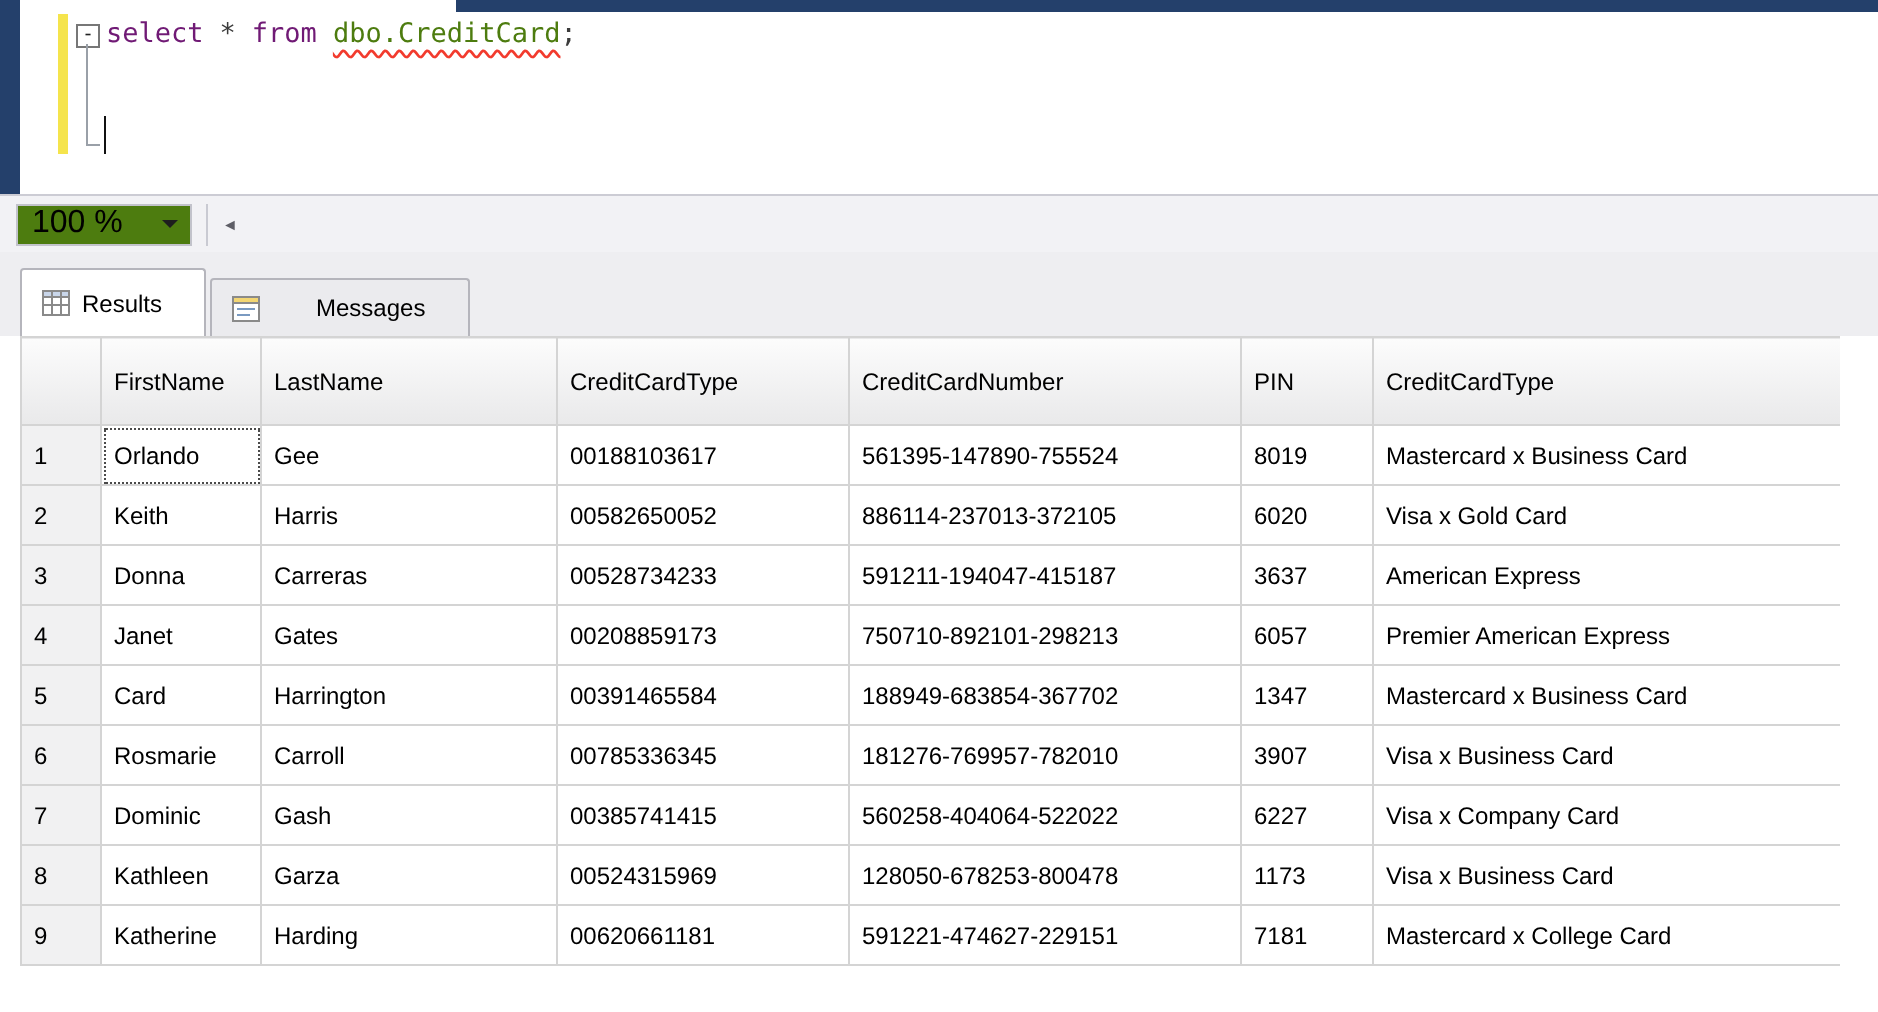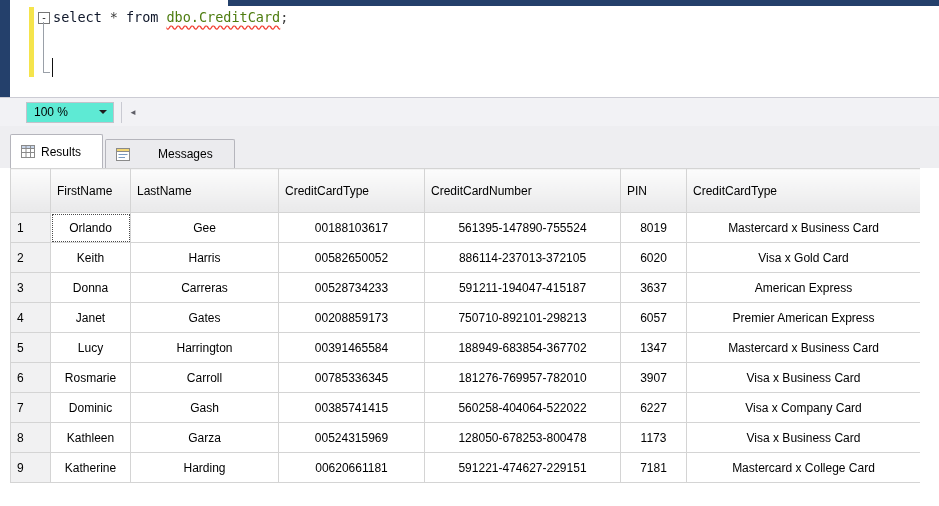--- a/index.html
+++ b/index.html
@@ -18,37 +18,37 @@
 
   .code-line { position:absolute; left:38px; top:9px; height:17px; display:flex; align-items:center; }
   .fold-box {
     width:12px; height:12px; border:1px solid #777; background:#fff; color:#222;
     font:10px/10px "DejaVu Sans Mono", monospace;
     display:flex; align-items:center; justify-content:center; margin-right:3px;
   }
   .code { font:13.5px/17px "DejaVu Sans Mono", monospace; white-space:pre; }
   .tok + .tok { margin-left:8px; }
   .tok + .tok.semi { margin-left:0; }
-  .kw { color:#0f172a;text-align:right; }
+  .kw { color:#701a75;text-align:right; }
   .op { color:#3c3c3c; }
   .ident {
     color:#4d7c0f;
     text-decoration-line:underline; text-decoration-style:wavy;
     text-decoration-color:#f23b2e; text-underline-offset:3px;
   }
   .fold-bracket { position:absolute; left:43px; top:22px; width:7px; height:51px;
     border-left:1px solid #9aa0a8; border-bottom:1px solid #9aa0a8; }
   .caret { position:absolute; left:52px; top:58px; width:1px; height:19px; background:#111; }
 
   
   .zoom-row { position:absolute; left:0; top:97px; width:939px; height:29px;
     background:#f2f2f5; border-top:1px solid #ccccd4; display:flex; align-items:center; }
   .zoom-combo { display:flex; align-items:center; justify-content:space-between;
-    width:88px; height:21px; margin-left:26px; padding:0 6px 0 7px;
-    border:1px solid #c2c3cb; background:#5eead4; font-size:12px; cursor:default; }
+    width:88px; height:21px; margin-left:8px; padding:0 6px 0 7px;
+    border:1px solid #c2c3cb; background:#4d7c0f; font-size:16px; cursor:default; }
   .dd-arrow { width:0; height:0; border-left:4px solid transparent; border-right:4px solid transparent;
     border-top:4px solid #1e1e1e; }
   .vsep { width:1px; height:21px; background:#c9cad2; margin-left:7px; }
   .hscroll-left { width:18px; height:21px; margin-left:2px; display:flex; align-items:center;
     justify-content:center; color:#5e5e66; font-size:8px; }
 
   
   .tab-row { position:absolute; left:0; top:126px; width:939px; height:42px; background:#eeeef1; }
   .tab { position:absolute; bottom:0; display:flex; align-items:center; gap:6px;
     padding:0 10px; font-size:12px; border:1px solid #b5b5bc; border-bottom:none;
@@ -60,21 +60,21 @@
   
   .grid-wrap { position:absolute; left:10px; top:168px; width:910px; height:338px;
     background:#fff; overflow:hidden; }
   table.grid { border-collapse:collapse; table-layout:fixed; width:910px; font-size:12px; }
   .grid th, .grid td { border-right:1px solid #d4d4d4; border-bottom:1px solid #d4d4d4;
     overflow:hidden; white-space:nowrap; text-align:left; font-weight:normal; }
   .grid thead th { height:44px; padding:12px 6px; border-top:1px solid #d4d4d4;
     background:linear-gradient(#fcfcfc,#e9e9ea); }
   .grid thead th.corner, .grid tbody th.rownum { border-left:1px solid #d4d4d4; }
   .grid tbody th.rownum { height:30px; padding:0 6px; background:#f1f1f2; }
-  .grid td { height:30px; padding:0 6px; background:#fff;text-align:center; }
+  .grid td { height:30px; padding:0 6px; background:#fff; }
   .grid td.selected { outline:1px dotted #4a4a4a; outline-offset:-2px; }
 </style>
 </head>
 <body>
 
 <div class="screen">
 
   <div class="editor">
     <div class="tabstrip-bottom"></div>
     <div class="indicator-margin"></div>
@@ -174,21 +174,21 @@
             <th class="rownum">4</th>
             <td>Janet</td>
             <td>Gates</td>
             <td>00208859173</td>
             <td>750710-892101-298213</td>
             <td>6057</td>
             <td>Premier American Express</td>
           </tr>
           <tr>
             <th class="rownum">5</th>
-            <td>Lucy</td>
+            <td>Card</td>
             <td>Harrington</td>
             <td>00391465584</td>
             <td>188949-683854-367702</td>
             <td>1347</td>
             <td>Mastercard x Business Card</td>
           </tr>
           <tr>
             <th class="rownum">6</th>
             <td>Rosmarie</td>
             <td>Carroll</td>

